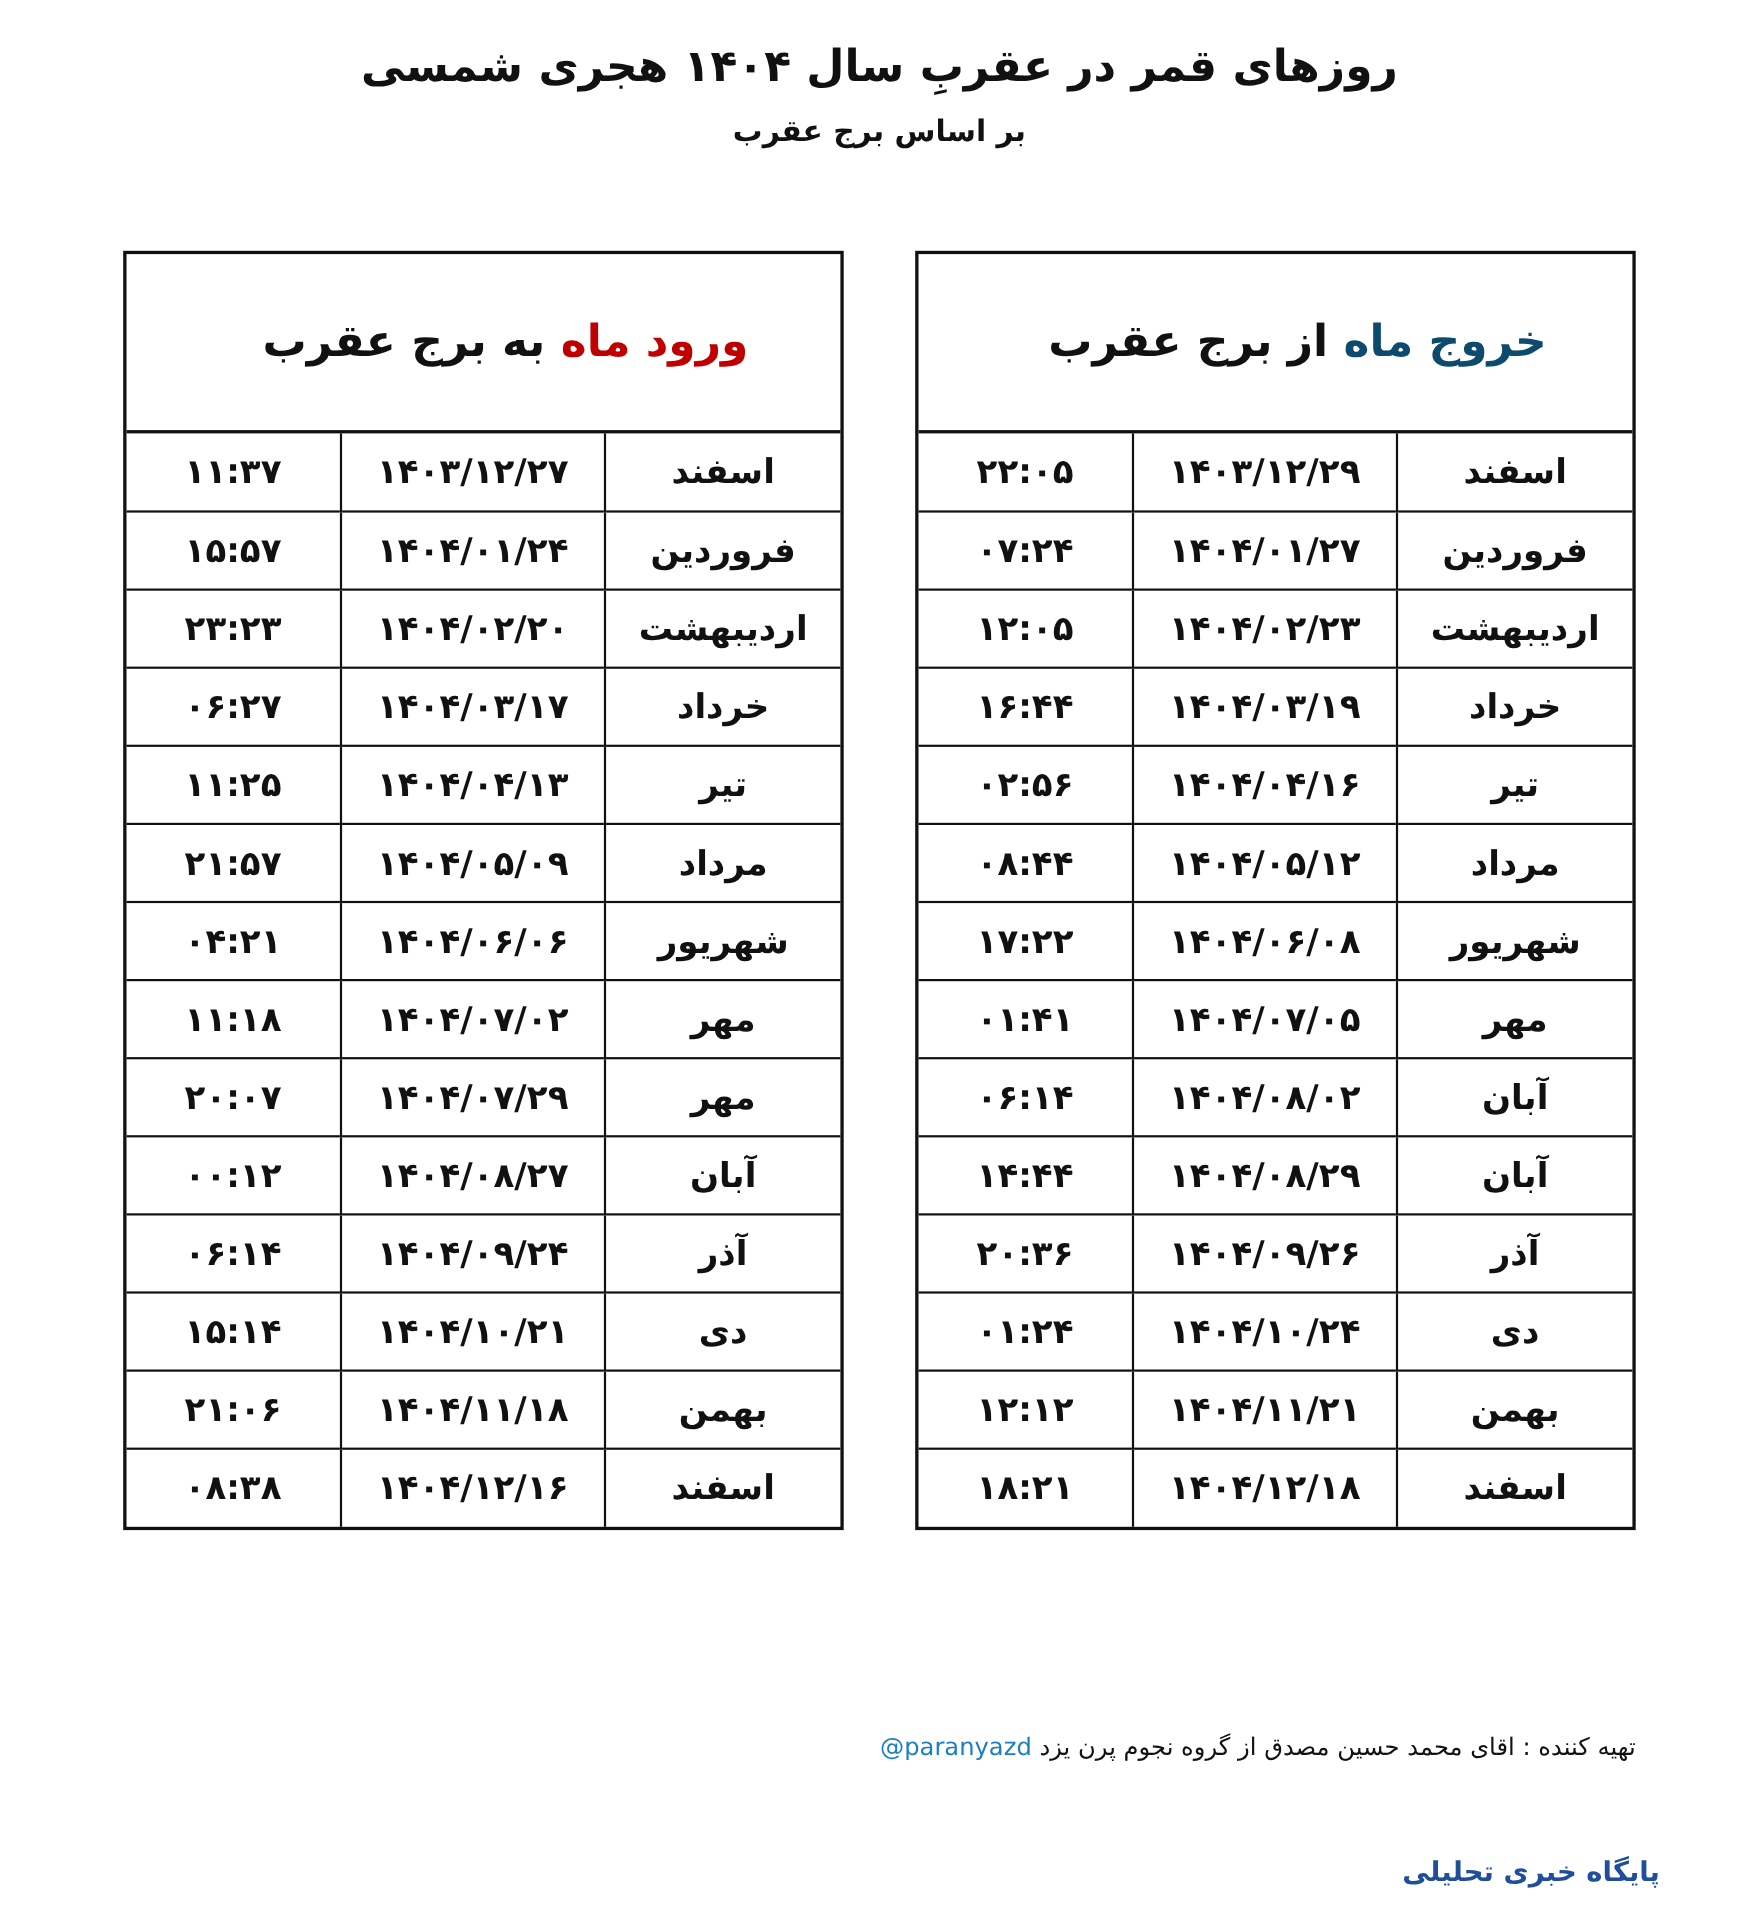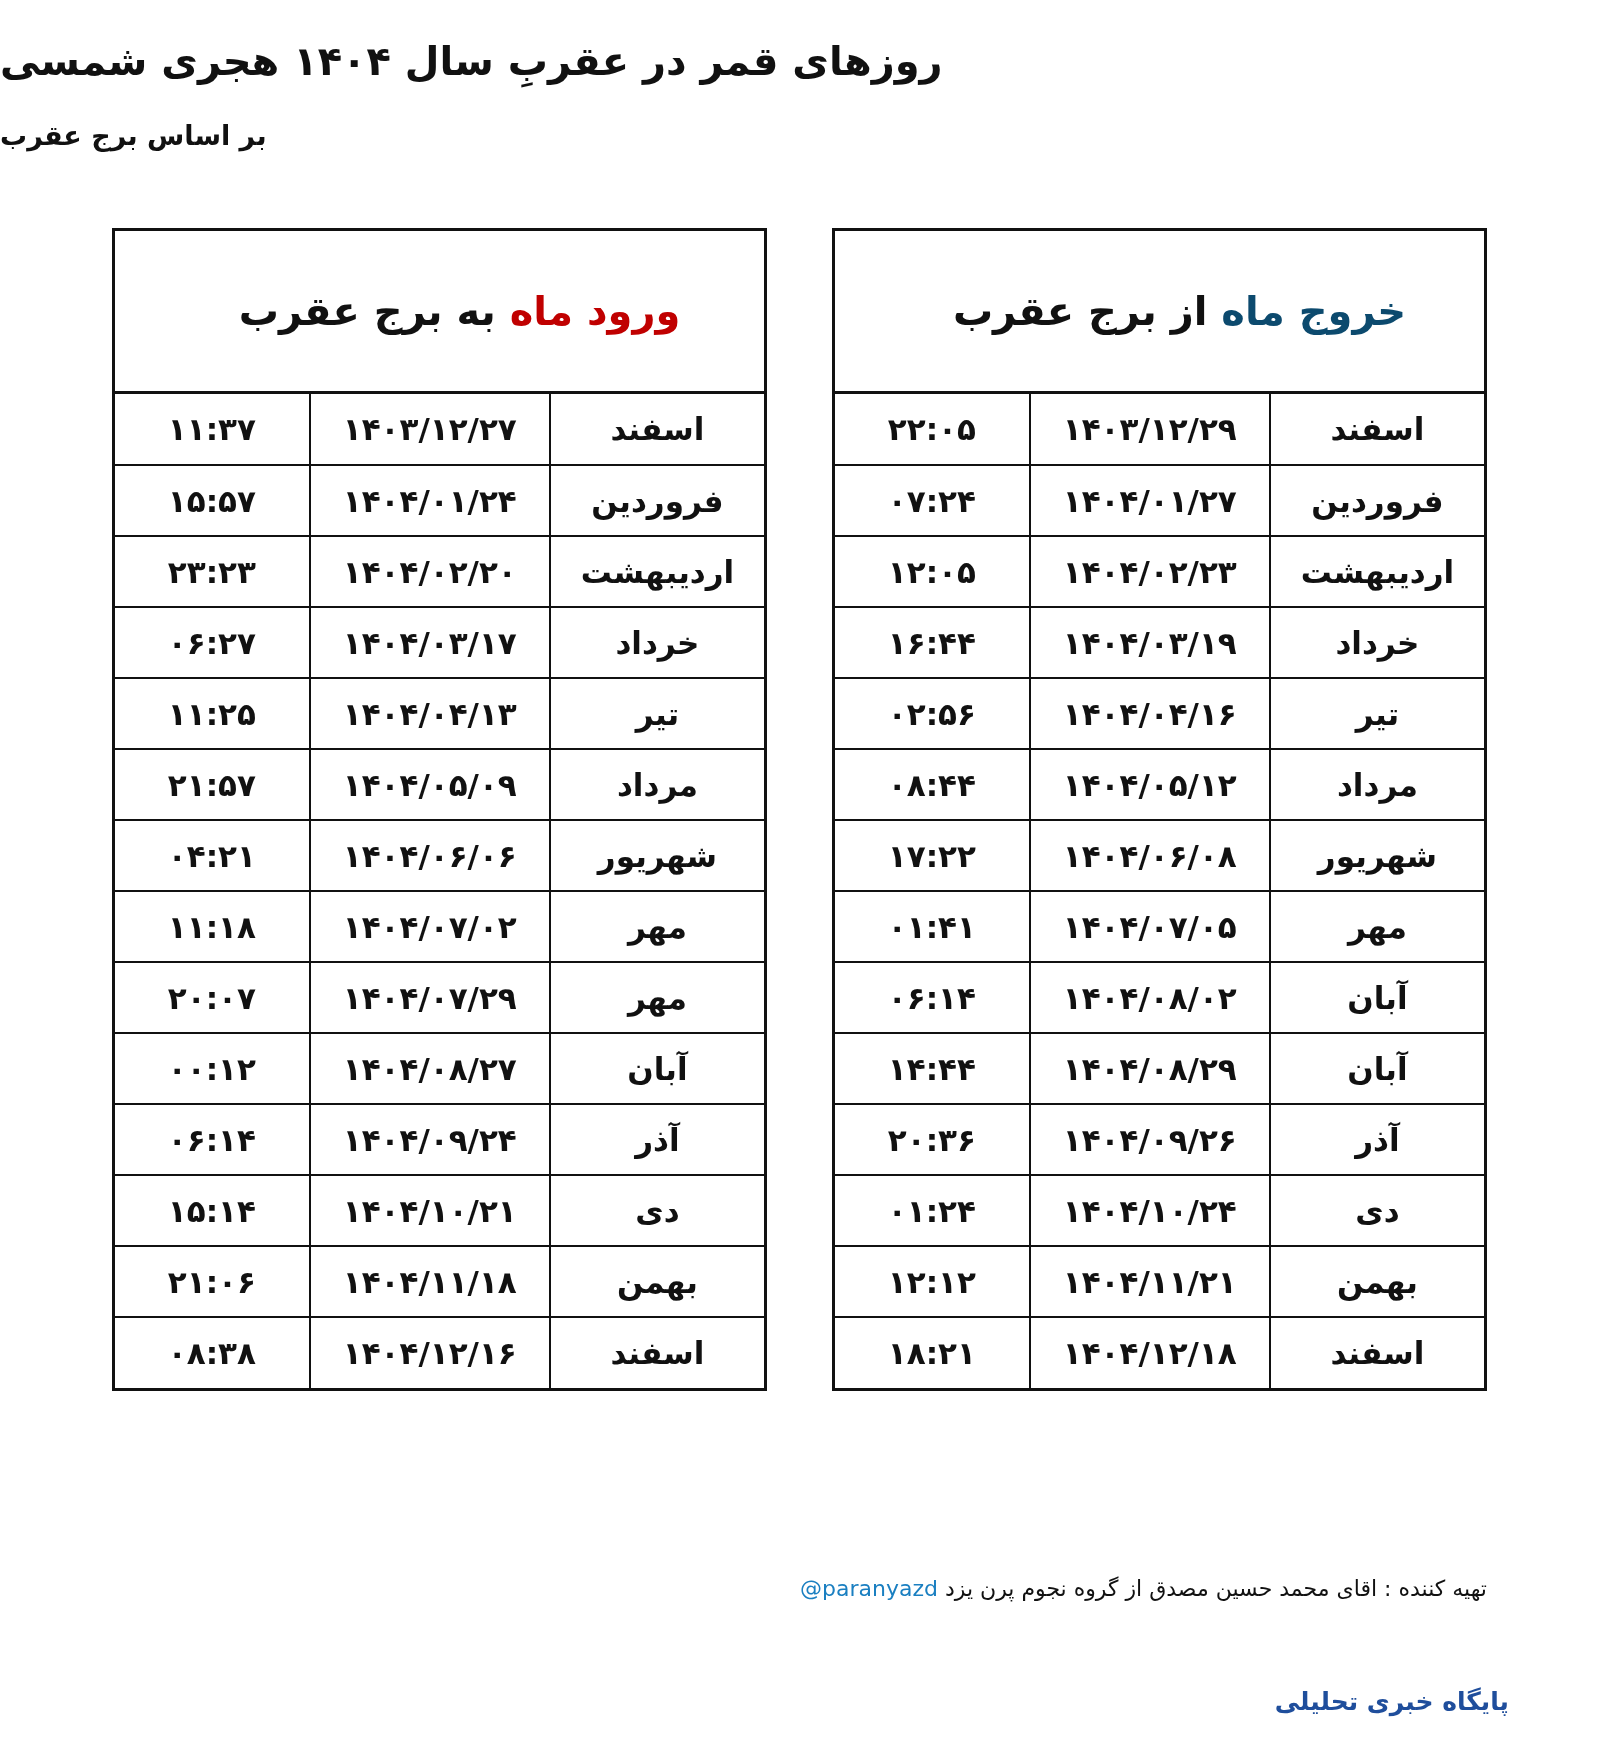--- a/index.html
+++ b/index.html
@@ -17,35 +17,35 @@
   }
   .page {
     width: 1599px;
     height: 1738px;
     position: relative;
     box-sizing: border-box;
   }
 
   
   .header {
-    text-align: left;
+    text-align: center;
     padding-top: 34px;
   }
   .main-title {
     font-size: 40px;
     font-weight: bold;
     letter-spacing: 0px;
     color: #111111;
     line-height: 1.35;
   }
   .sub-title {
     font-size: 27px;
     font-weight: bold;
     color: #111111;
-    margin-top: 32px;
+    margin-top: 16px;
   }
 
   
   .tables-wrap {
     position: absolute;
     top: 228px;
     left: 112px;
     right: 112px;
     display: flex;
     flex-direction: row;

